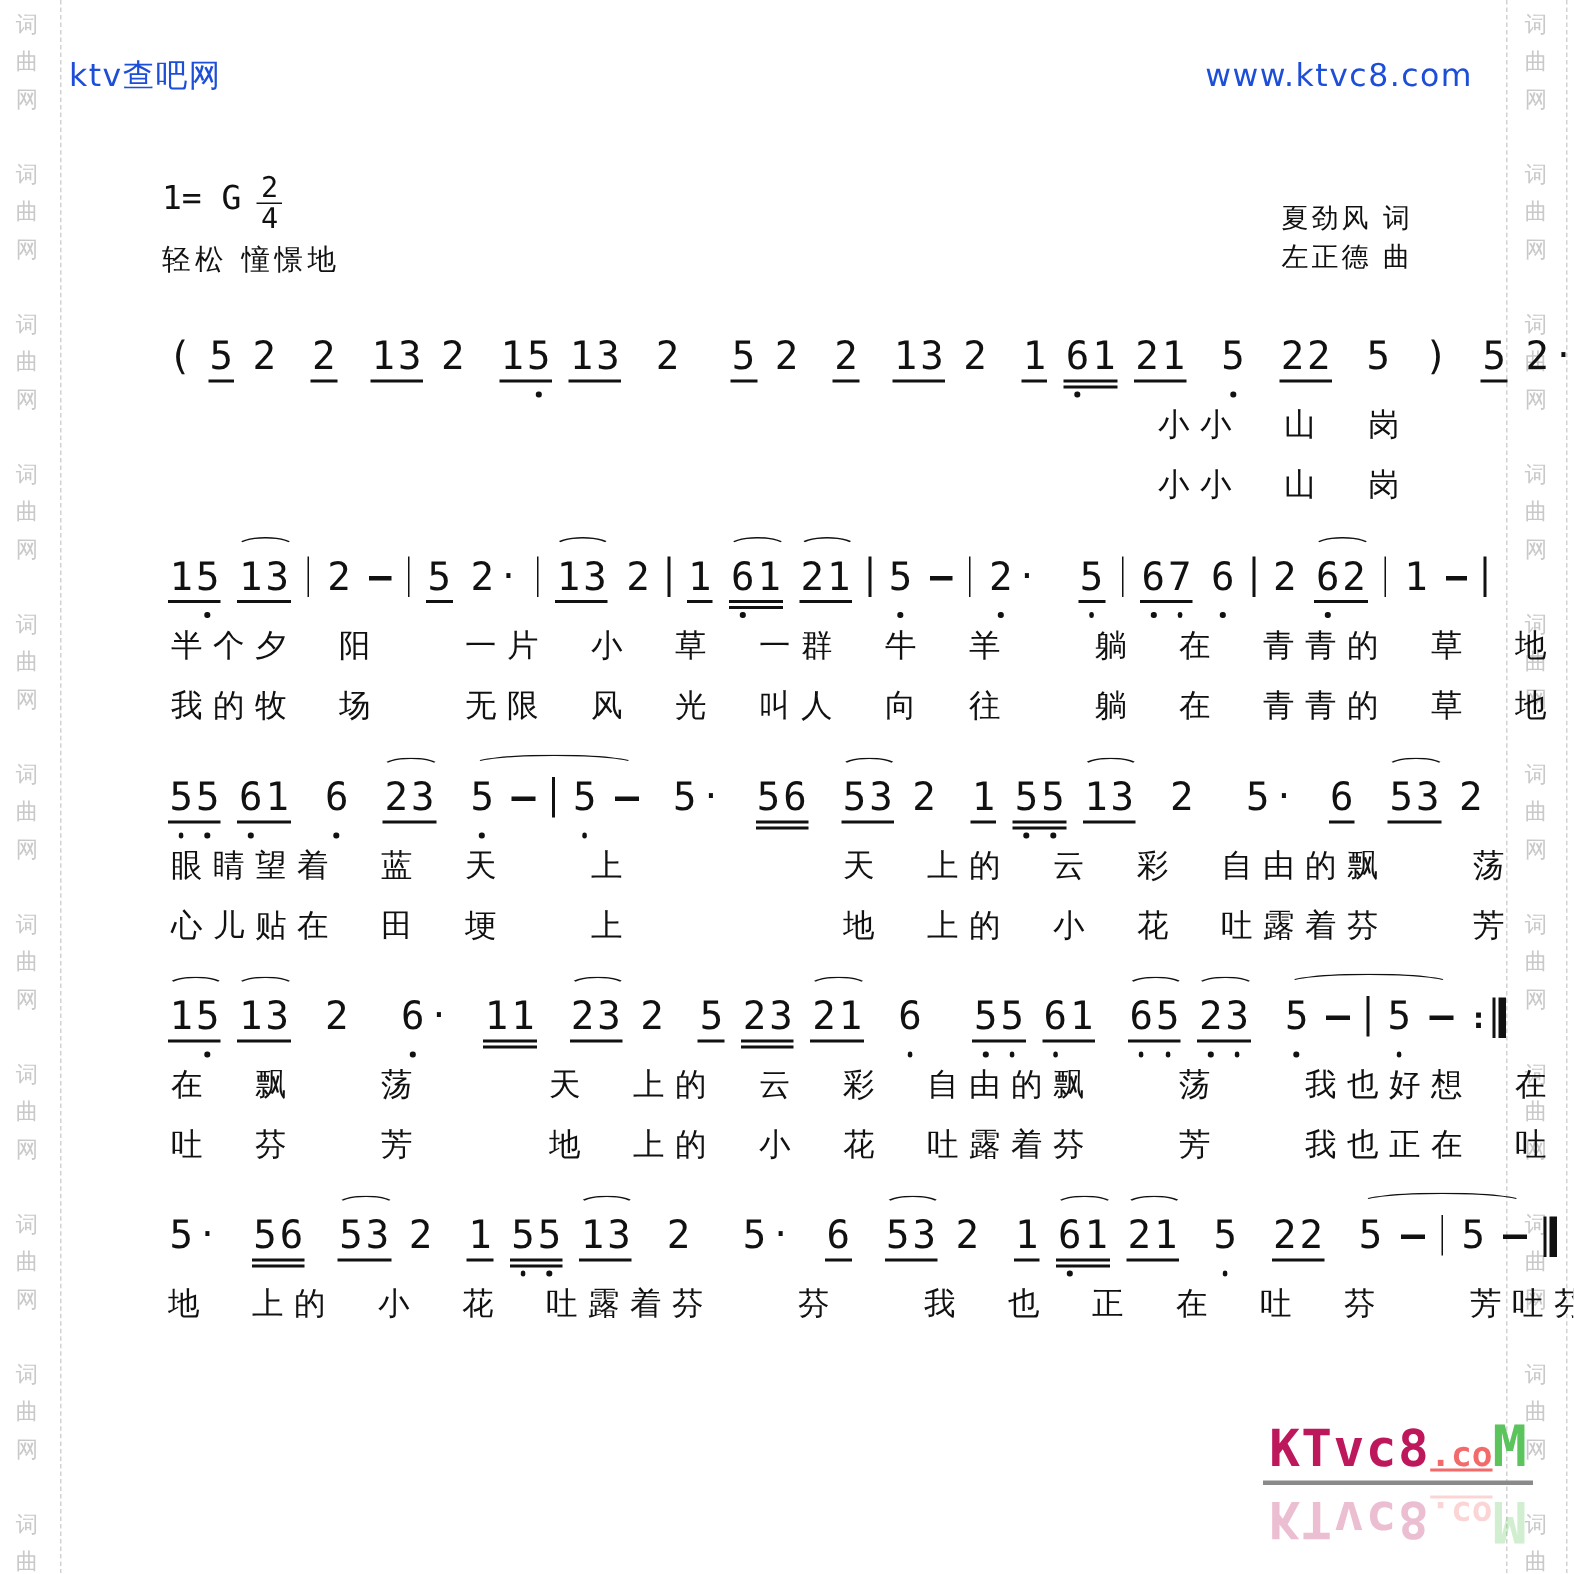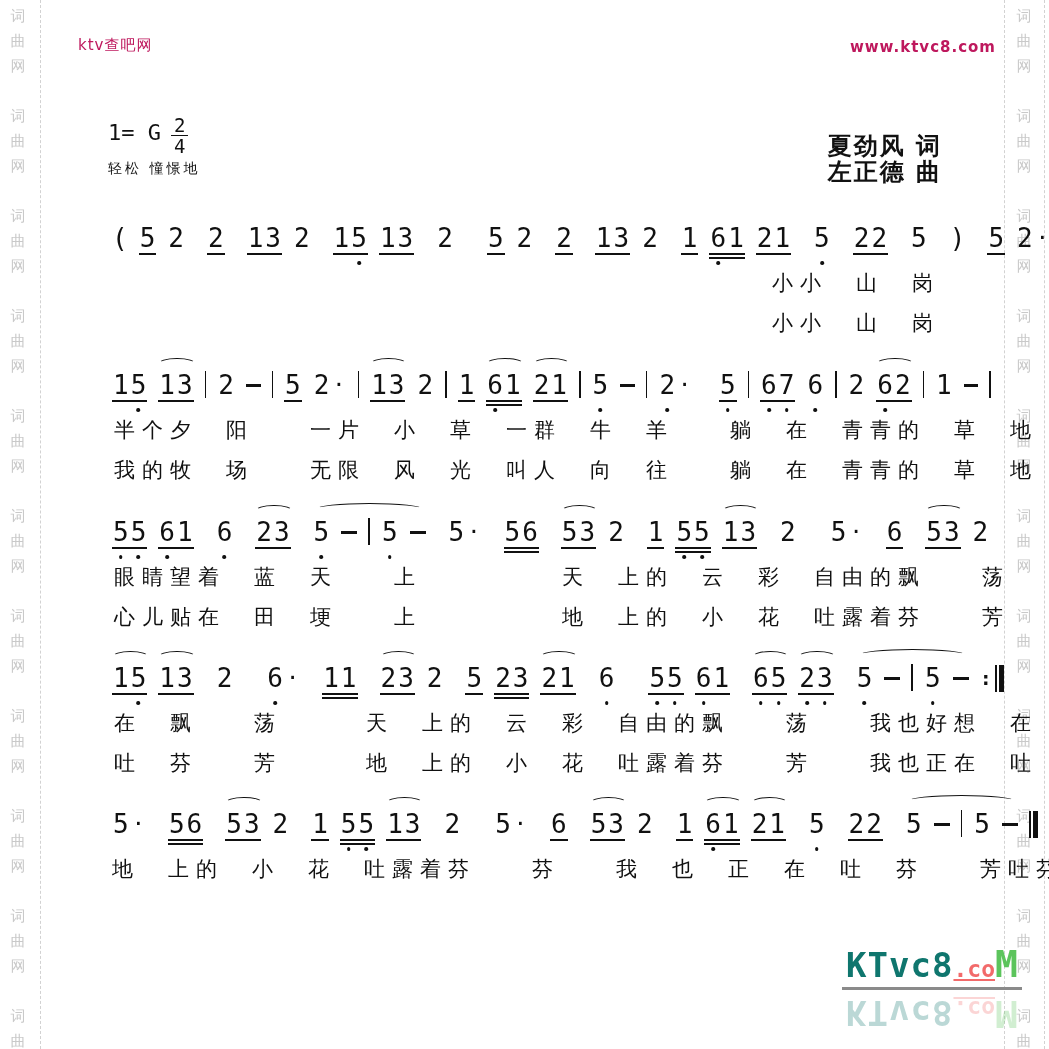--- a/index.html
+++ b/index.html
@@ -9,36 +9,36 @@
   
   .vline{position:absolute;top:0;bottom:0;width:0;border-left:1px dashed #d2d2d2;}
   .edge{position:absolute;top:4px;bottom:0;width:22px;overflow:hidden;color:#c9c9c9;
         font-size:15px;text-align:center;}
   .edge-left{left:7px;}
   .edge-right{left:1013px;}
   .echar{line-height:25px;height:25px;}
   .egap{height:25px;}
 
   
-  .site{position:absolute;font-size:15px;color:#be185d;text-decoration:none;letter-spacing:1px;margin-left:32px;}
+  .site{position:absolute;font-size:21px;color:#1d4ed8;text-decoration:none;letter-spacing:1px;}
   .site.left{left:46px;top:36px;}
-  .site.right{right:53px;top:38px;font-weight:bold;}
+  .site.right{right:67px;top:38px;}
   .title{position:absolute;left:0;right:0;top:68px;margin:0;text-align:center;
          font-size:52px;font-weight:700;letter-spacing:9px;color:#ffffff;
          -webkit-text-stroke:2.5px #1c1c1c;
          text-shadow:2px 0 #1c1c1c,-2px 0 #1c1c1c,0 2px #1c1c1c,0 -2px #1c1c1c,
                      1.5px 1.5px #1c1c1c,-1.5px -1.5px #1c1c1c,1.5px -1.5px #1c1c1c,-1.5px 1.5px #1c1c1c;}
   .keysig{position:absolute;left:108px;top:120px;display:flex;gap:10px;align-items:flex-start;
           font-family:"DejaVu Sans Mono",monospace;font-size:22px;}
   .meter{display:inline-flex;flex-direction:column;text-align:center;font-size:19px;
          line-height:20px;margin-top:-5px;}
   .meter .num{border-bottom:1.7px solid #111;padding:0 3px;}
-  .tempo{position:absolute;left:108px;top:160px;font-size:14px;letter-spacing:3px;}
-  .credits{position:absolute;right:107px;top:133px;text-align:right;font-size:24px;
-           line-height:26px;letter-spacing:2px;font-weight:bold;}
+  .tempo{position:absolute;left:108px;top:160px;font-size:19px;letter-spacing:3px;}
+  .credits{position:absolute;right:107px;top:133px;text-align:right;font-size:18px;
+           line-height:26px;letter-spacing:2px;}
 
   
   .system{position:absolute;left:112px;right:58px;}
   .noterow{display:flex;gap:11px;align-items:flex-start;height:32px;margin-bottom:9px;}
   .cell{position:relative;display:inline-flex;}
   .chars{display:inline-flex;gap:2px;position:relative;padding:0 1px;}
   .ch{position:relative;font-family:"DejaVu Sans Mono",monospace;font-weight:500;
       font-size:26px;line-height:28px;color:#111;}
   .dotch{font-size:22px;margin-left:1px;}
   .u1::after,.u2::after{content:"";position:absolute;left:0;right:0;bottom:-3px;height:1.7px;background:#111;}
@@ -56,21 +56,21 @@
   .rep,.fin{display:inline-flex;gap:2.5px;align-items:center;height:28px;}
   .rdots{font-family:"DejaVu Sans Mono",monospace;font-weight:bold;font-size:20px;
          line-height:28px;color:#111;margin-right:1px;}
   .bthin{width:1.7px;height:27px;background:#111;display:inline-block;}
   .bthick{width:4.5px;height:27px;background:#111;display:inline-block;}
   .lyr{font-size:21px;letter-spacing:7px;line-height:26px;color:#111;white-space:pre;margin-top:14px;}
 
   
   .logo{position:absolute;left:842px;top:942px;width:180px;text-align:center;}
   .logo-text{white-space:nowrap;font-family:"DejaVu Sans Mono",monospace;}
-  .lk{color:#0f766e;font-weight:bold;font-size:34px;letter-spacing:1px;}
+  .lk{color:#be185d;font-weight:bold;font-size:34px;letter-spacing:1px;}
   .ld{color:#f26a6a;font-weight:bold;font-size:23px;text-decoration:underline;}
   .lm{color:#5cc45c;font-weight:bold;font-size:38px;}
   .logo-line{height:3px;background:#8a8a8a;margin:1px 0 0;}
   .reflect{transform:scaleY(-1);opacity:.28;margin-top:2px;}
 </style>
 </head>
 <body>
 
 <div class="page">
 

